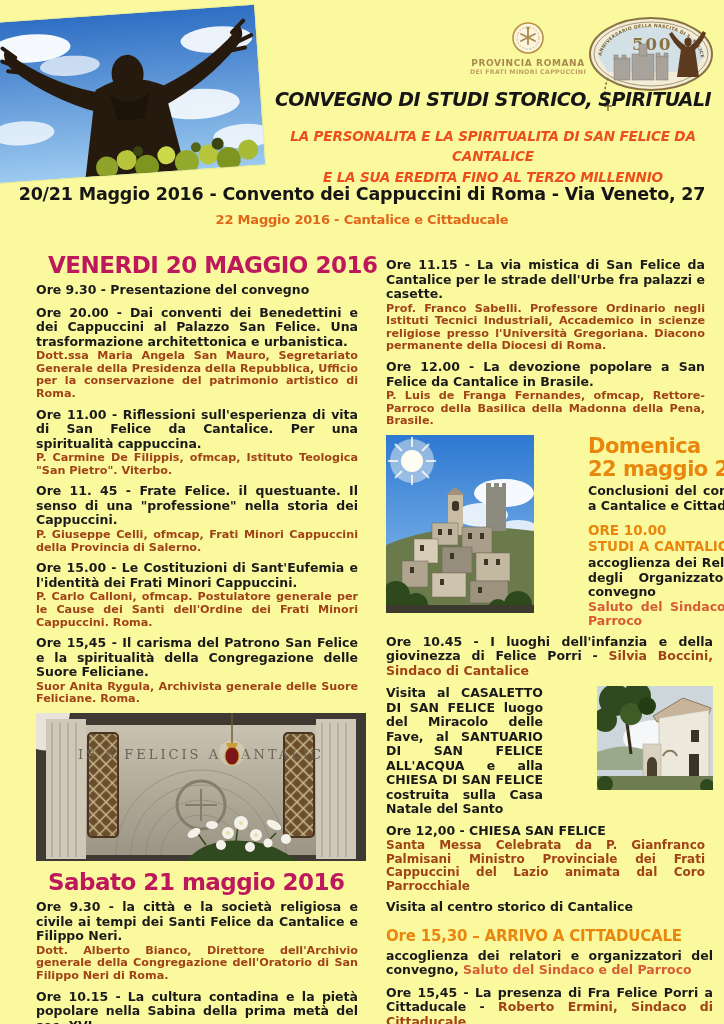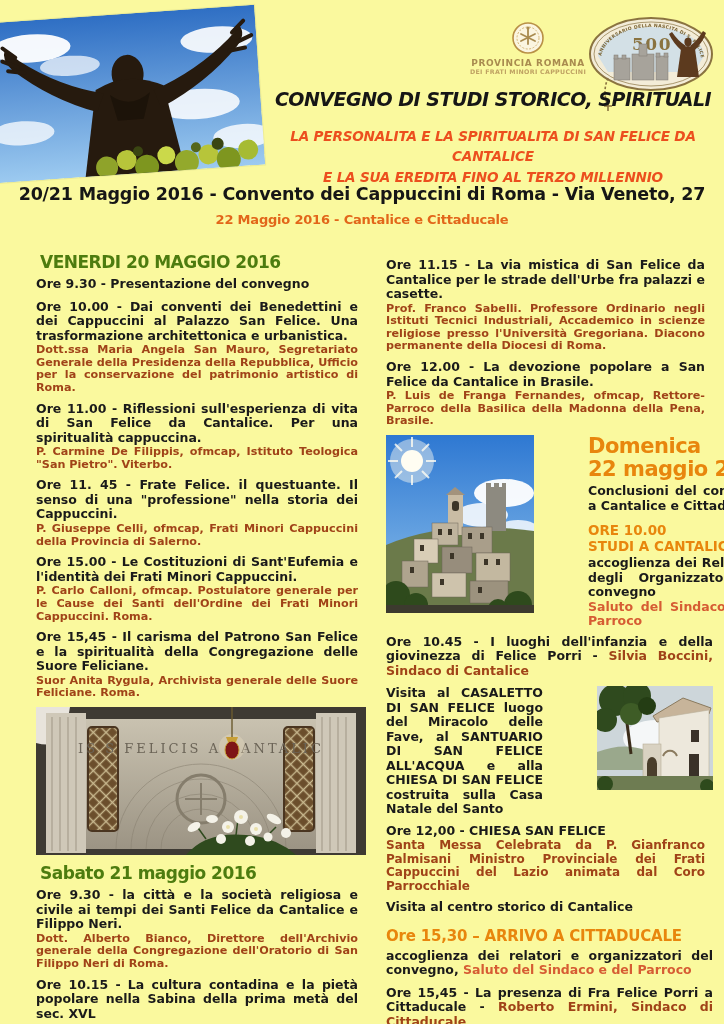--- a/index.html
+++ b/index.html
@@ -18,22 +18,22 @@
   .subtitle{position:absolute;left:268px;top:126px;width:450px;text-align:center;
             font-size:13.6px;font-weight:bold;font-style:italic;color:#EC4F1E;line-height:1.5;letter-spacing:-0.2px;}
   .date1{position:absolute;left:0;top:184px;width:724px;text-align:center;
          font-size:17.5px;font-weight:bold;color:#161616;letter-spacing:-0.2px;}
   .date2{position:absolute;left:0;top:212px;width:724px;text-align:center;
          font-size:13px;font-weight:bold;color:#E2661A;letter-spacing:-0.2px;}
 
   
   .col-left{position:absolute;left:36px;top:252px;width:330px;}
   .col-right{position:absolute;left:386px;top:258px;width:327px;}
-  .day{color:#4d7c0f;font-size:17px;font-weight:bold;letter-spacing:-0.5px;
-       margin:0 0 5px 4px;white-space:nowrap;}
+  .day{color:#be185d;font-size:23px;font-weight:bold;letter-spacing:-0.5px;
+       margin:0 0 5px 12px;white-space:nowrap;}
   .talk{color:#1A1A1A;font-weight:bold;font-size:12.5px;line-height:1.16;
         text-align:justify;margin:0;}
   .speaker{color:#A04318;font-weight:bold;font-size:11.2px;line-height:1.13;
            text-align:justify;margin:1px 0 0 0;}
   .sess{margin:0 8px 7px 0;}
   .solo{margin:0 0 8px 0;}
   .photo-block{margin:4px 0 8px 0;line-height:0;}
 
   
   .row{display:flex;gap:46px;}
@@ -149,21 +149,21 @@
 
   <div class="date1">20/21 Maggio 2016 - Convento dei Cappuccini di Roma - Via Veneto, 27</div>
   <div class="date2">22 Maggio 2016 - Cantalice e Cittaducale</div>
 
   <div class="col-left">
     <h2 class="day">VENERDI 20 MAGGIO 2016</h2>
 
     <p class="talk solo">Ore  9.30 - Presentazione del convegno</p>
 
     <div class="sess">
-      <p class="talk">Ore 10.00 - Dai conventi dei Benedettini e dei Cappuccini al Palazzo San Felice. Una trasformazione architettonica e urbanistica.</p>
+      <p class="talk">Ore 20.00 - Dai conventi dei Benedettini e dei Cappuccini al Palazzo San Felice. Una trasformazione architettonica e urbanistica.</p>
       <p class="speaker">Dott.ssa Maria Angela San Mauro, Segretariato Generale della Presidenza della Repubblica, Ufficio per la conservazione del patrimonio artistico di Roma.</p>
     </div>
 
 
     <div class="sess">
       <p class="talk">Ore 11.00 - Riflessioni sull'esperienza di vita di San Felice da Cantalice. Per una spiritualità cappuccina.</p>
       <p class="speaker">P. Carmine De Filippis, ofmcap, Istituto Teologica "San Pietro". Viterbo.</p>
     </div>
 
     <div class="sess">

